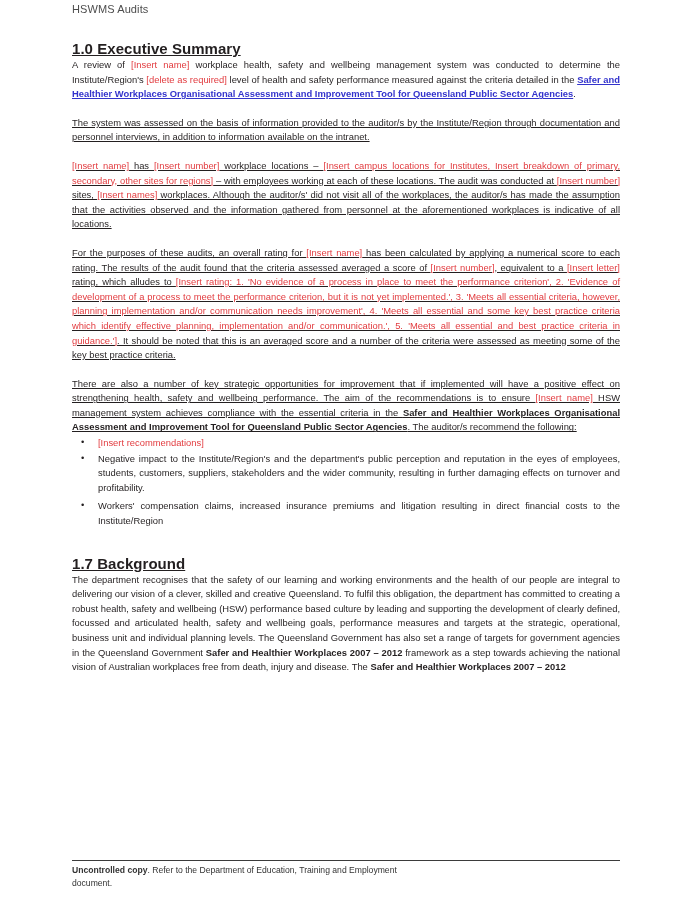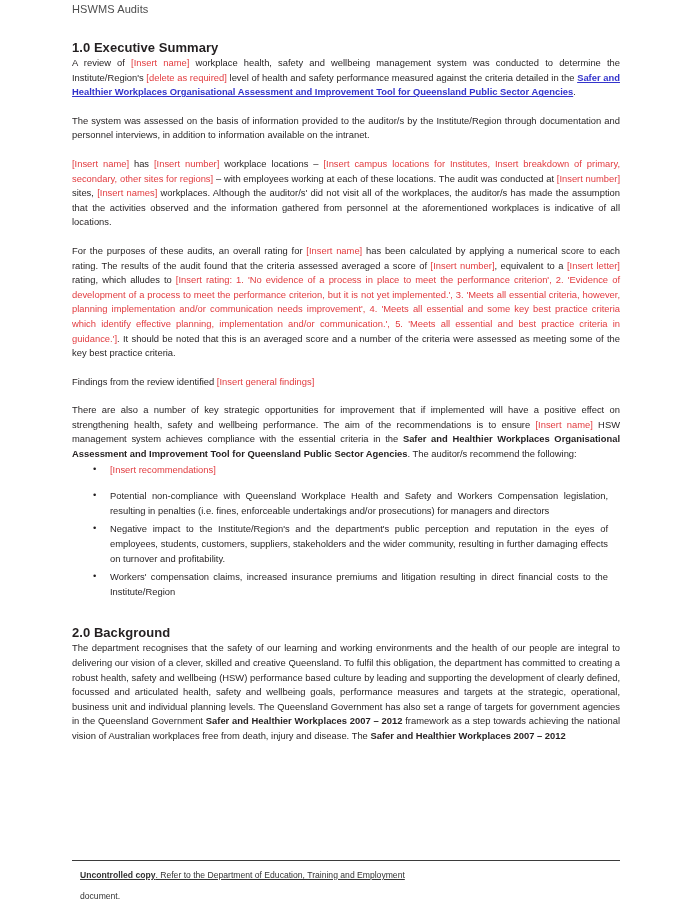--- a/index.html
+++ b/index.html
@@ -33,52 +33,54 @@
     color: #4d4d4d;
     letter-spacing: .1px;
   }
   .content {
     position: absolute;
     top: 40px;
     left: 72px;
     width: 548px;
   }
   h2.section-heading {
-    font-size: 13px;
+    font-size: 15px;
     font-weight: bold;
     margin: 0 0 1px 0;
     color: #231f20;
     letter-spacing: .05px;
+    text-decoration: underline;
   }
   p.para {
     font-size: 9.4px;
     line-height: 14.6px;
     text-align: justify;
     margin: 0;
     color: #231f20;
     letter-spacing: 0px;
   }
   p.gap {
     margin-top: 14px;
+    text-decoration: underline;
   }
   .ph {
     color: #e23b3f;
     margin-top: 16px;
   }
   .lnk {
     color: #3333cc;
     font-weight: bold;
     text-decoration: underline;
   }
   .b {
     font-weight: bold;
   }
   ul.bullets {
     list-style: none;
-    margin: 12px;
+    margin: 0;
     padding: 0;
   }
   ul.bullets.tight {
     margin-top: 1px;
   }
   ul.bullets li {
     position: relative;
     padding-left: 26px;
     font-size: 9.4px;
     line-height: 14.6px;
@@ -107,25 +109,24 @@
     top: 860px;
     width: 548px;
   }
   .footer-rule {
     border: 0;
     border-top: 1.3px solid #3b3b3b;
     margin: 0 0 3px 0;
     width: 548px;
   }
   .footer p {
-    margin: 8px;
+    margin: 0;
     font-size: 8.6px;
     line-height: 12.6px;
     color: #333333;
-    text-decoration: underline;
   }
   .footer .flink {
     color: #3333cc;
     text-decoration: underline;
   }
 </style>
 </head>
 <body>
 
 <div class="page">
@@ -137,36 +138,34 @@
     <h2 class="section-heading">1.0 Executive Summary</h2>
 
     <p class="para"><span>A review of </span><span class="ph">[Insert name]</span><span> workplace health, safety and wellbeing management system was conducted to determine the Institute/Region's </span><span class="ph">[delete as required]</span><span> level of health and safety performance measured against the criteria detailed in the </span><span class="lnk">Safer and Healthier Workplaces Organisational Assessment and Improvement Tool for Queensland Public Sector Agencies</span><span>.</span></p>
 
     <p class="para gap"><span>The system was assessed on the basis of information provided to the auditor/s by the Institute/Region through documentation and personnel interviews, in addition to information available on the intranet.</span></p>
 
     <p class="para gap"><span class="ph">[Insert name]</span><span> has </span><span class="ph">[Insert number]</span><span> workplace locations – </span><span class="ph">[Insert campus locations for Institutes, Insert breakdown of primary, secondary, other sites for regions]</span><span> – with employees working at each of these locations. The audit was conducted at </span><span class="ph">[Insert number]</span><span> sites, </span><span class="ph">[Insert names]</span><span> workplaces. Although the auditor/s' did not visit all of the workplaces, the auditor/s has made the assumption that the activities observed and the information gathered from personnel at the aforementioned workplaces is indicative of all locations.</span></p>
 
     <p class="para gap"><span>For the purposes of these audits, an overall rating for </span><span class="ph">[Insert name]</span><span> has been calculated by applying a numerical score to each rating. The results of the audit found that the criteria assessed averaged a score of  </span><span class="ph">[Insert number]</span><span>, equivalent to a </span><span class="ph">[Insert letter]</span><span> rating, which alludes to </span><span class="ph">[Insert rating: 1. 'No evidence of a process in place to meet the performance criterion', 2. 'Evidence of development of a process to meet the performance criterion, but it is not yet implemented.', 3. 'Meets all essential criteria, however, planning implementation and/or communication needs improvement', 4. 'Meets all essential and some key best practice criteria which identify effective planning, implementation and/or communication.', 5. 'Meets all essential and best practice criteria in guidance.']</span><span>. It should be noted that this is an averaged score and a number of the criteria were assessed as meeting some of the key best practice criteria.</span></p>
 
-    <p class="para gap"><span>Findings from the review identified </span><span class="ph">[Insert general findings]</span></p>
 
     <p class="para gap"><span>There are also a number of key strategic opportunities for improvement that if implemented will have a positive effect on strengthening health, safety and wellbeing performance. The aim of the recommendations is to ensure </span><span class="ph">[Insert name]</span><span> HSW management system achieves compliance with the essential criteria in the </span><span class="b">Safer and Healthier Workplaces Organisational Assessment and Improvement Tool for Queensland Public Sector Agencies</span><span>. The auditor/s recommend the following:</span></p>
 
     <ul class="bullets tight">
       <li class="red-item">[Insert recommendations]</li>
     </ul>
 
 
     <ul class="bullets tight">
-      <li>Potential non-compliance with Queensland Workplace Health and Safety and Workers Compensation legislation, resulting in penalties (i.e. fines, enforceable undertakings and/or prosecutions) for managers and directors</li>
       <li>Negative impact to the Institute/Region's and the department's public perception and reputation in the eyes of employees, students, customers, suppliers, stakeholders and the wider community, resulting in further damaging effects on turnover and profitability.</li>
       <li>Workers' compensation claims, increased insurance premiums and litigation resulting in direct financial costs to the Institute/Region</li>
     </ul>
 
-    <h2 class="section-heading" style="margin-top:26px;">2.0 Background</h2>
+    <h2 class="section-heading" style="margin-top:26px;">1.7 Background</h2>
 
     <p class="para"><span>The department recognises that the safety of our learning and working environments and the health of our people are integral to delivering our vision of a clever, skilled and creative Queensland. To fulfil this obligation, the department has committed to creating a robust health, safety and wellbeing (HSW) performance based culture by leading and supporting the development of clearly defined, focussed and articulated health, safety and wellbeing goals, performance measures and targets at the strategic, operational, business unit and individual planning levels. The Queensland Government has also set a range of targets for government agencies in the Queensland Government </span><span class="b">Safer and Healthier Workplaces 2007 – 2012</span><span> framework as a step towards achieving the national vision of Australian workplaces free from death, injury and disease. The </span><span class="b">Safer and Healthier Workplaces 2007 – 2012</span></p>
 
   </div>
 
   <div class="footer">
     <hr class="footer-rule">
     <p><span class="b">Uncontrolled copy</span><span>. Refer to the Department of Education, Training and Employment</span></p>
     <p>document.</p>
   </div>

